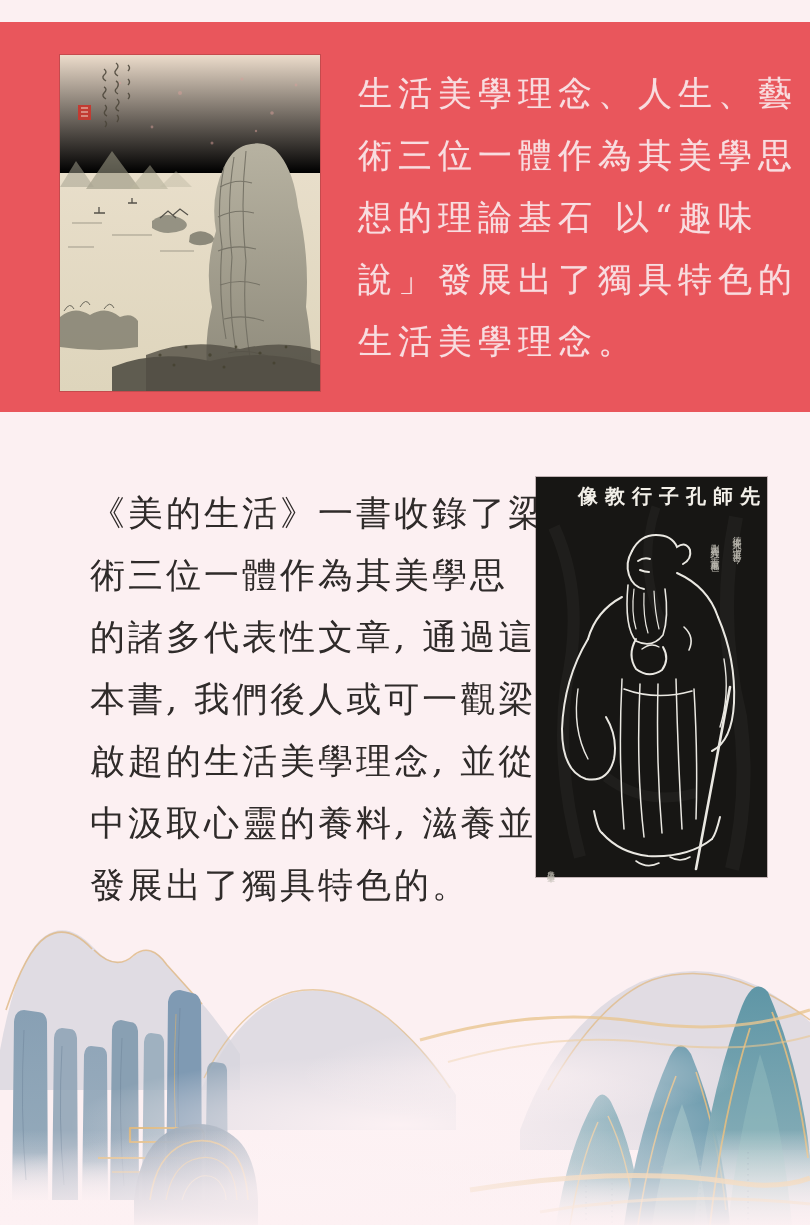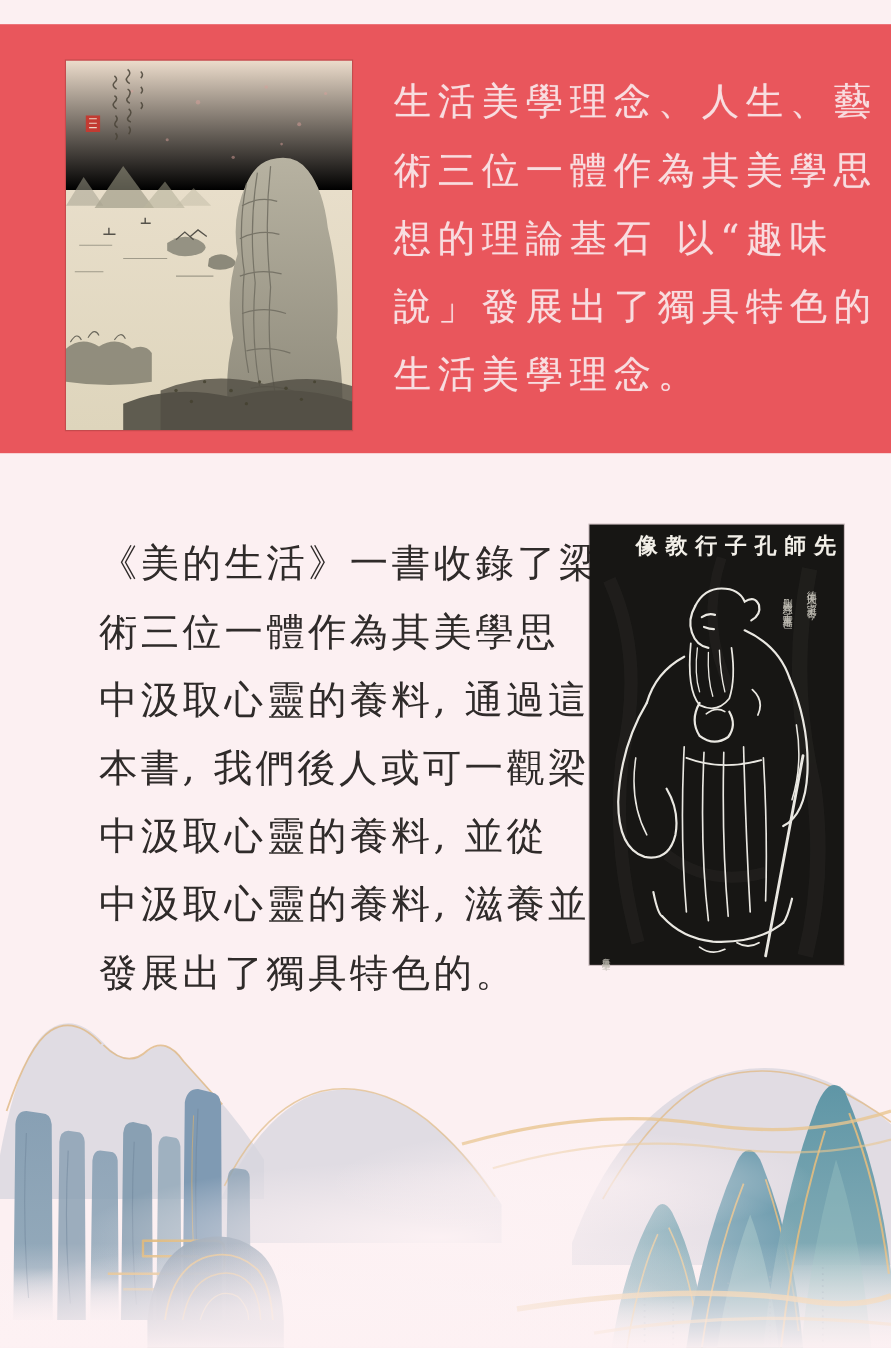--- a/index.html
+++ b/index.html
@@ -144,23 +144,23 @@
       <div class="hero-line">想的理論基石  以“趣味</div>
       <div class="hero-line">說」發展出了獨具特色的</div>
       <div class="hero-line">生活美學理念。</div>
     </div>
   </section>
 
   <section>
     <div class="para">
       <div class="para-line">《美的生活》一書收錄了梁</div>
       <div class="para-line">術三位一體作為其美學思</div>
-      <div class="para-line">中汲取心靈的養料, 通過這</div>
+      <div class="para-line">的諸多代表性文章, 通過這</div>
       <div class="para-line">本書, 我們後人或可一觀梁</div>
-      <div class="para-line">中汲取心靈的養料, 並從</div>
+      <div class="para-line">啟超的生活美學理念, 並從</div>
       <div class="para-line">中汲取心靈的養料, 滋養並</div>
       <div class="para-line">發展出了獨具特色的。</div>
     </div>
 
     <figure class="rubbing">
       <svg viewBox="0 0 231 400">
         <rect x="0" y="0" width="231" height="400" fill="#171614"></rect>
 
         <g stroke="#6a6862" fill="none" opacity="0.10">
           <path d="M18 50 Q50 120 30 210 Q20 290 44 380" stroke-width="12"></path>

